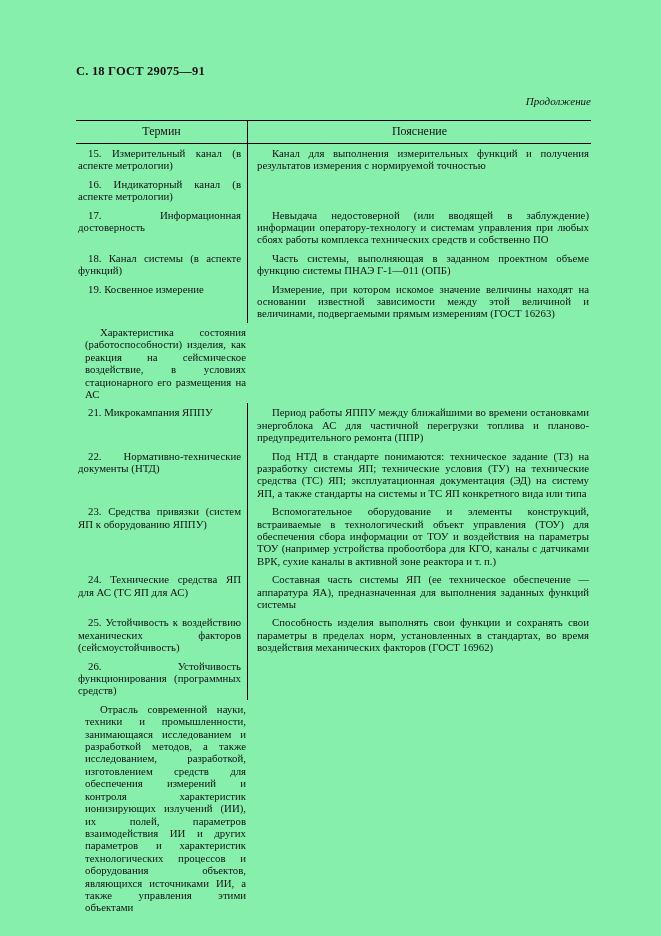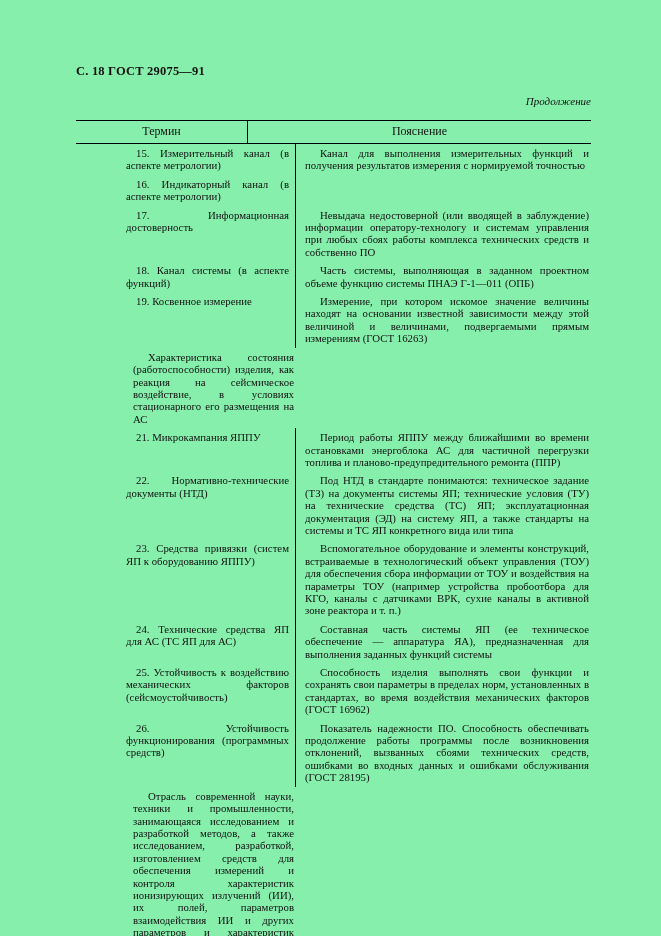--- a/index.html
+++ b/index.html
@@ -46,21 +46,20 @@
     font-size: 12px;
     text-align: center;
     padding: 3px 2px 4px 2px;
   }
   .th-term {
     border-right: 1px solid #000;
   }
   .row {
     display: grid;
     grid-template-columns: 172px 1fr;
-    margin-left: 48px;
   }
   .cell {
     font-size: 10.8px;
     line-height: 12.4px;
   }
   .term {
     border-right: 1px solid #000;
     padding: 3px 6px 3px 2px;
     text-align: justify;
     text-indent: 10px;
@@ -108,37 +107,36 @@
     </div>
     <div class="row">
       <div class="cell def">Характеристика состояния (работоспособности) изделия, как реакция на сейсмическое воздействие, в условиях стационарного его размещения на АС</div>
     </div>
     <div class="row">
       <div class="cell term">21. Микрокампания ЯППУ</div>
       <div class="cell def">Период работы ЯППУ между ближайшими во времени остановками энергоблока АС для частичной перегрузки топлива и планово-предупредительного ремонта (ППР)</div>
     </div>
     <div class="row">
       <div class="cell term">22. Нормативно-технические документы (НТД)</div>
-      <div class="cell def">Под НТД в стандарте понимаются: техническое задание (ТЗ) на документы системы ЯП; технические условия (ТУ) на технические средства (ТС) ЯП; эксплуатационная документация (ЭД) на систему ЯП, а также стандарты на системы и ТС ЯП конкретного вида или типа</div>
+      <div class="cell def">Под НТД в стандарте понимаются: техническое задание (ТЗ) на разработку системы ЯП; технические условия (ТУ) на технические средства (ТС) ЯП; эксплуатационная документация (ЭД) на систему ЯП, а также стандарты на системы и ТС ЯП конкретного вида или типа</div>
     </div>
     <div class="row">
       <div class="cell term">23. Средства привязки (систем ЯП к оборудованию ЯППУ)</div>
       <div class="cell def">Вспомогательное оборудование и элементы конструкций, встраиваемые в технологический объект управления (ТОУ) для обеспечения сбора информации от ТОУ и воздействия на параметры ТОУ (например устройства пробоотбора для КГО, каналы с датчиками ВРК, сухие каналы в активной зоне реактора и т. п.)</div>
     </div>
     <div class="row">
       <div class="cell term">24. Технические средства ЯП для АС (ТС ЯП для АС)</div>
       <div class="cell def">Составная часть системы ЯП (ее техническое обеспечение — аппаратура ЯА), предназначенная для выполнения заданных функций системы</div>
     </div>
     <div class="row">
       <div class="cell term">25. Устойчивость к воздействию механических факторов (сейсмоустойчивость)</div>
       <div class="cell def">Способность изделия выполнять свои функции и сохранять свои параметры в пределах норм, установленных в стандартах, во время воздействия механических факторов (ГОСТ 16962)</div>
     </div>
     <div class="row">
       <div class="cell term">26. Устойчивость функционирования (программных средств)</div>
-      <div class="cell def">Показатель надежности ПО. Способность обеспечивать продолжение работы программы после возникновения отклонений, вызванных сбоями технических средств, ошибками во входных данных и ошибками обслуживания (ГОСТ 28195)</div>
     </div>
     <div class="row">
       <div class="cell def">Отрасль современной науки, техники и промышленности, занимающаяся исследованием и разработкой методов, а также исследованием, разработкой, изготовлением средств для обеспечения измерений и контроля характеристик ионизирующих излучений (ИИ), их полей, параметров взаимодействия ИИ и других параметров и характеристик технологических процессов и оборудования объектов, являющихся источниками ИИ, а также управления этими объектами</div>
     </div>
 
   </div>
 
 </div>
 
 </body></html>

